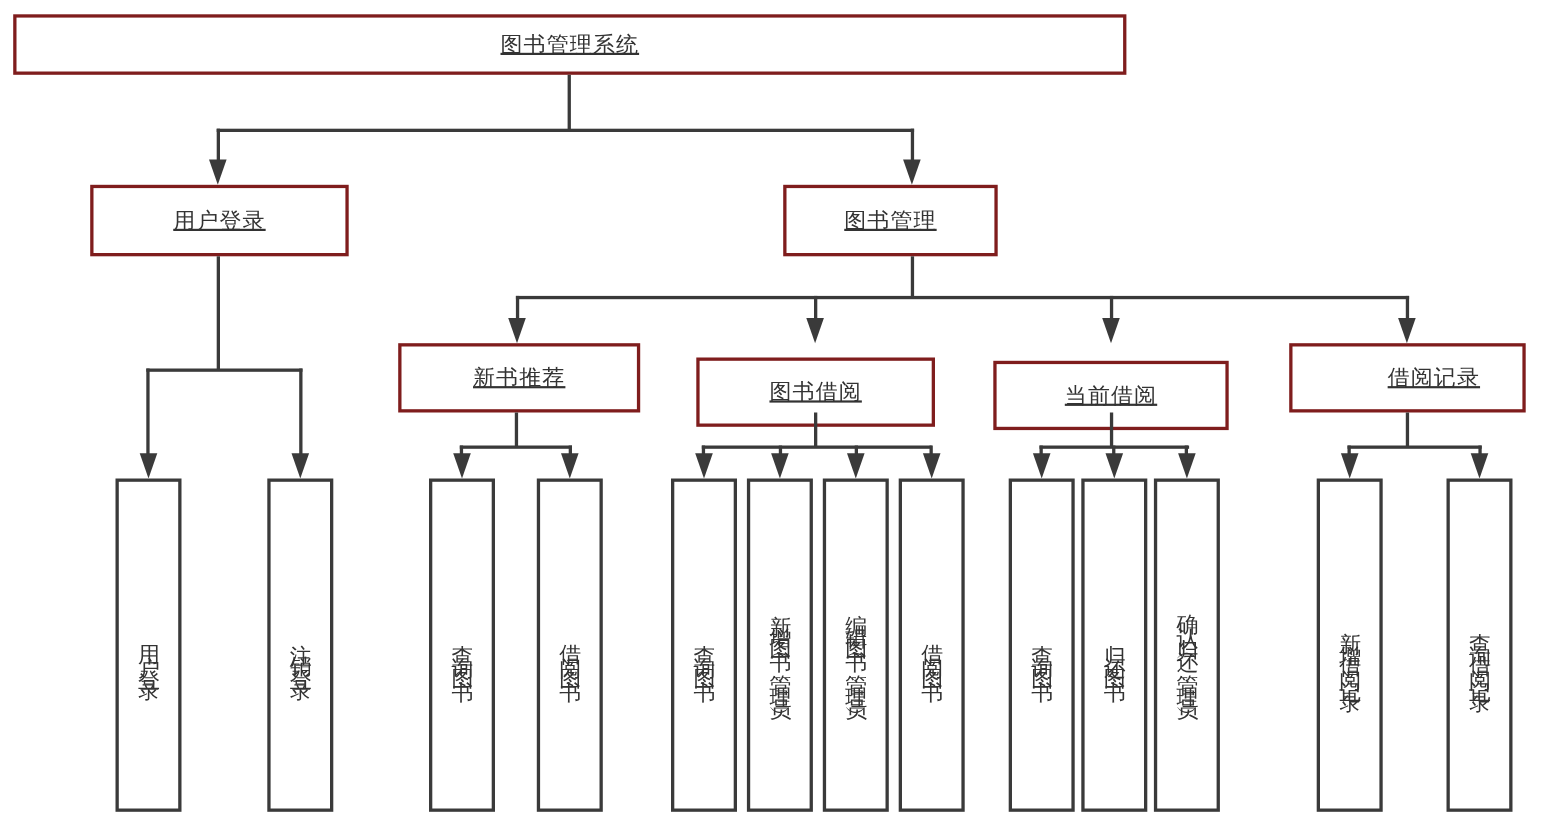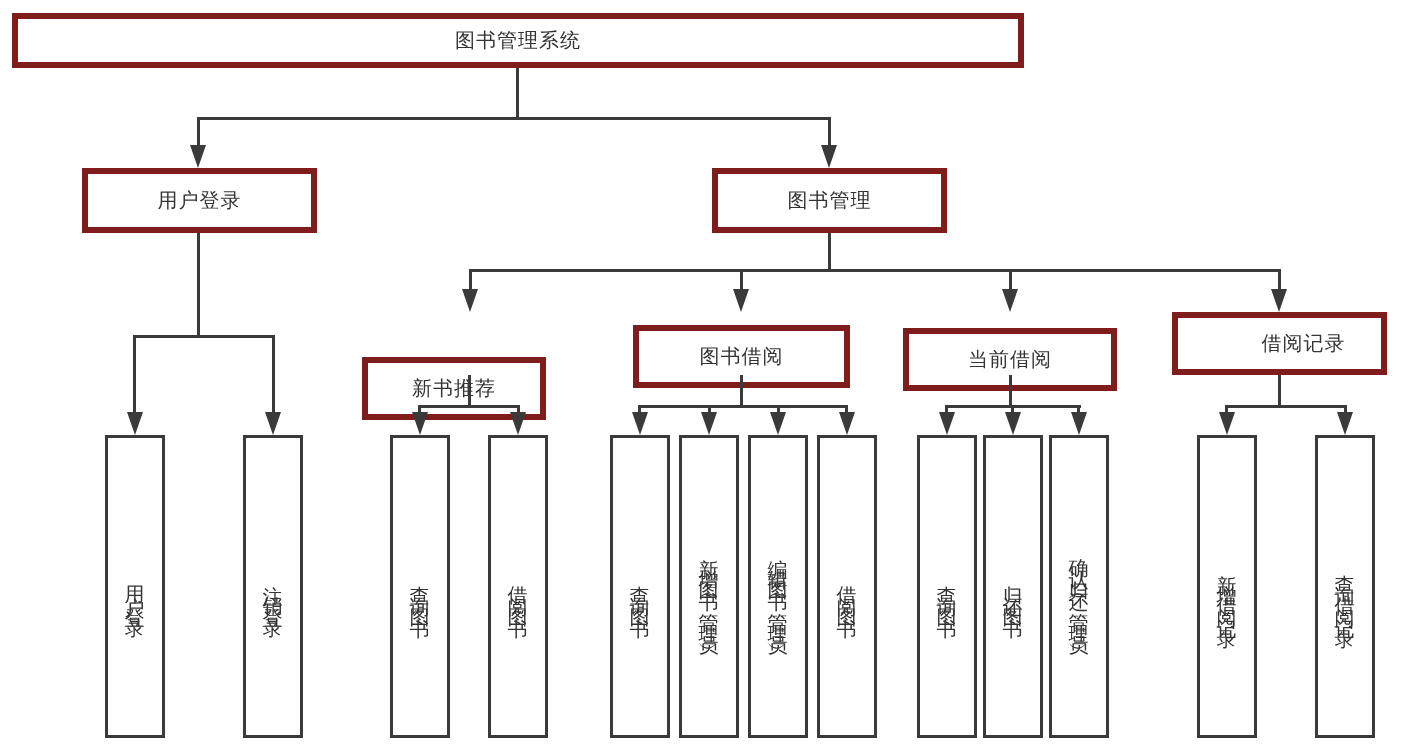--- a/index.html
+++ b/index.html
@@ -1,23 +1,23 @@
 <!DOCTYPE html>
 <html><head>
 <meta charset="utf-8">
 <style>
   html,body{margin:0;padding:0;background:#ffffff;}
   .canvas{
     position:relative;width:1405px;height:747px;background:#ffffff;overflow:hidden;
     font-family:"Liberation Sans","DejaVu Sans",sans-serif;color:#333333;
   }
   .node{
-    position:absolute;box-sizing:border-box;border:6px solid #7f1d1d;background:#ffffff;
+    position:absolute;box-sizing:border-box;border:3px solid #7f1d1d;background:#ffffff;
     display:flex;align-items:center;justify-content:center;
-    font-size:20px;letter-spacing:1px;white-space:nowrap;
+    font-size:20px;letter-spacing:1px;white-space:nowrap;text-decoration:underline;
   }
   .leaf{
     position:absolute;box-sizing:border-box;border:3px solid #3a3a3a;background:#ffffff;
     top:435px;width:60px;height:303px;
     display:flex;align-items:center;justify-content:center;font-size:20px;
   }
   .vtext{
     writing-mode:vertical-rl;text-orientation:mixed;line-height:1;
     letter-spacing:11px;margin-bottom:-11px;
   }
@@ -41,34 +41,34 @@
   <div class="node" style="left:12px;top:13px;width:1012px;height:55px;">图书管理系统</div>
 
   <div class="vline" style="left:516px;top:68px;height:51px;"></div>
   <div class="hline" style="left:197px;top:117px;width:634px;"></div>
   <div class="vline" style="left:197px;top:117px;height:31px;"></div>
   <div class="tri" style="left:190px;top:145px;"></div>
   <div class="vline" style="left:828px;top:117px;height:31px;"></div>
   <div class="tri" style="left:821px;top:145px;"></div>
 
   <div class="node" style="left:82px;top:168px;width:235px;height:65px;">用户登录</div>
-  <div class="node" style="left:712px;top:168px;width:235px;height:65px;">图书管理</div>
+  <div class="node" style="left:712px;top:168px;width:195px;height:65px;">图书管理</div>
 
   <div class="vline" style="left:828px;top:233px;height:38px;"></div>
   <div class="hline" style="left:469px;top:269px;width:812px;"></div>
   <div class="vline" style="left:469px;top:269px;height:23px;"></div>
   <div class="tri" style="left:462px;top:289px;"></div>
   <div class="vline" style="left:740px;top:269px;height:23px;"></div>
   <div class="tri" style="left:733px;top:289px;"></div>
   <div class="vline" style="left:1009px;top:269px;height:23px;"></div>
   <div class="tri" style="left:1002px;top:289px;"></div>
   <div class="vline" style="left:1278px;top:269px;height:23px;"></div>
   <div class="tri" style="left:1271px;top:289px;"></div>
 
-  <div class="node" style="left:362px;top:312px;width:184px;height:63px;margin-top:45px;">新书推荐</div>
+  <div class="node" style="left:362px;top:312px;width:220px;height:63px;">新书推荐</div>
   <div class="node" style="left:633px;top:312px;width:217px;height:63px;margin-top:13px;">图书借阅</div>
   <div class="node" style="left:903px;top:328px;width:214px;height:63px;">当前借阅</div>
   <div class="node" style="left:1172px;top:312px;width:215px;height:63px;padding-left:48px;">借阅记录</div>
 
   <div class="vline" style="left:197px;top:233px;height:104px;"></div>
   <div class="hline" style="left:133px;top:335px;width:142px;"></div>
   <div class="vline" style="left:133px;top:335px;height:79px;"></div>
   <div class="tri" style="left:127px;top:412px;"></div>
   <div class="vline" style="left:272px;top:335px;height:79px;"></div>
   <div class="tri" style="left:265px;top:412px;"></div>

